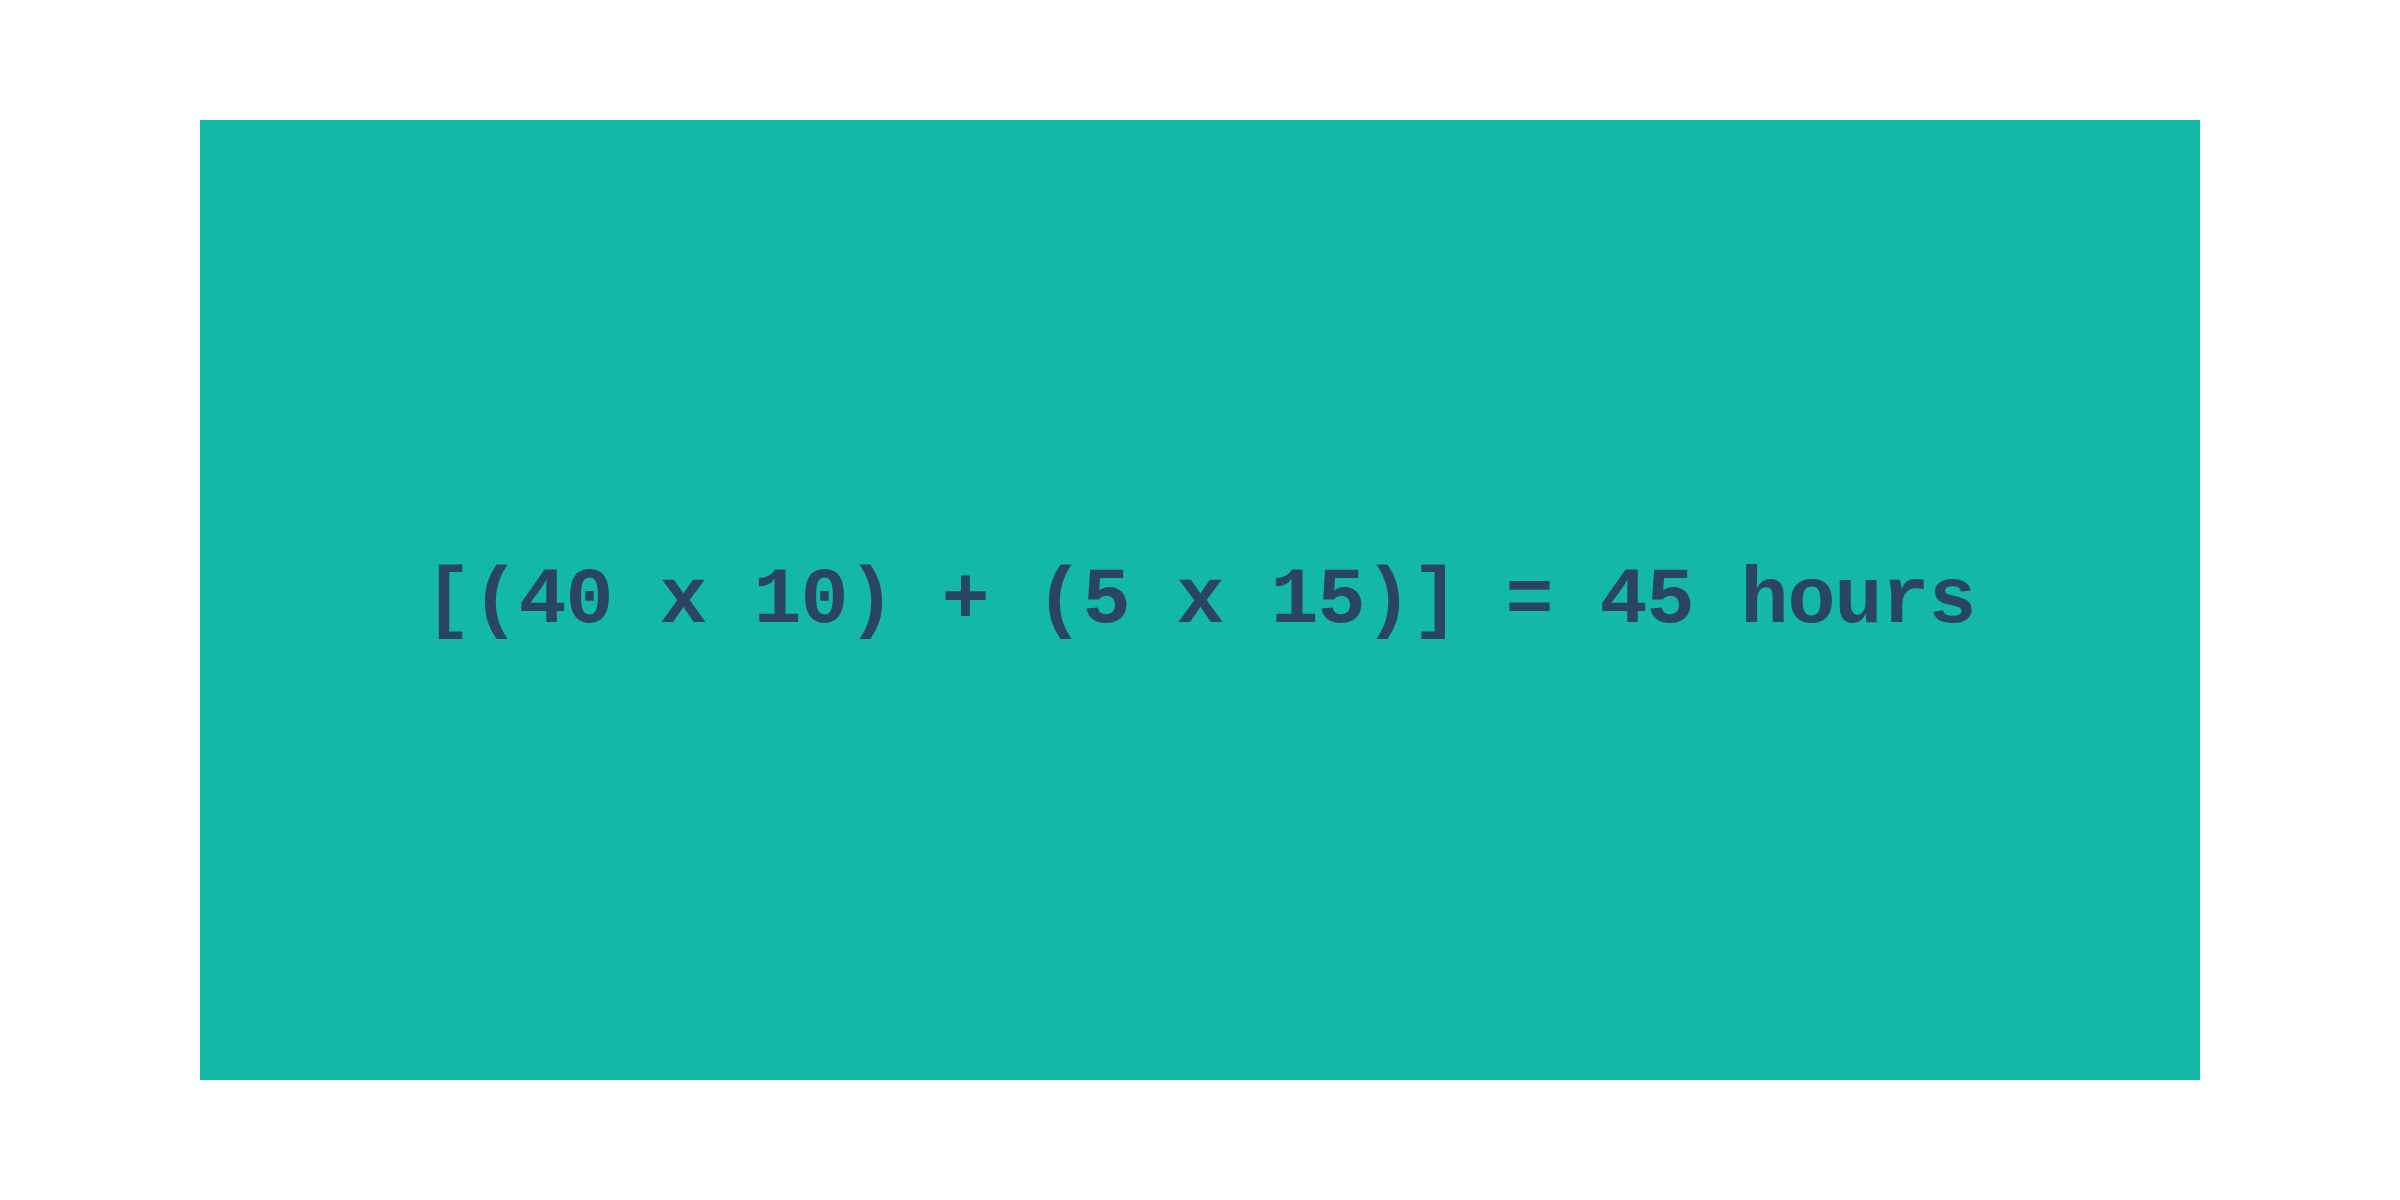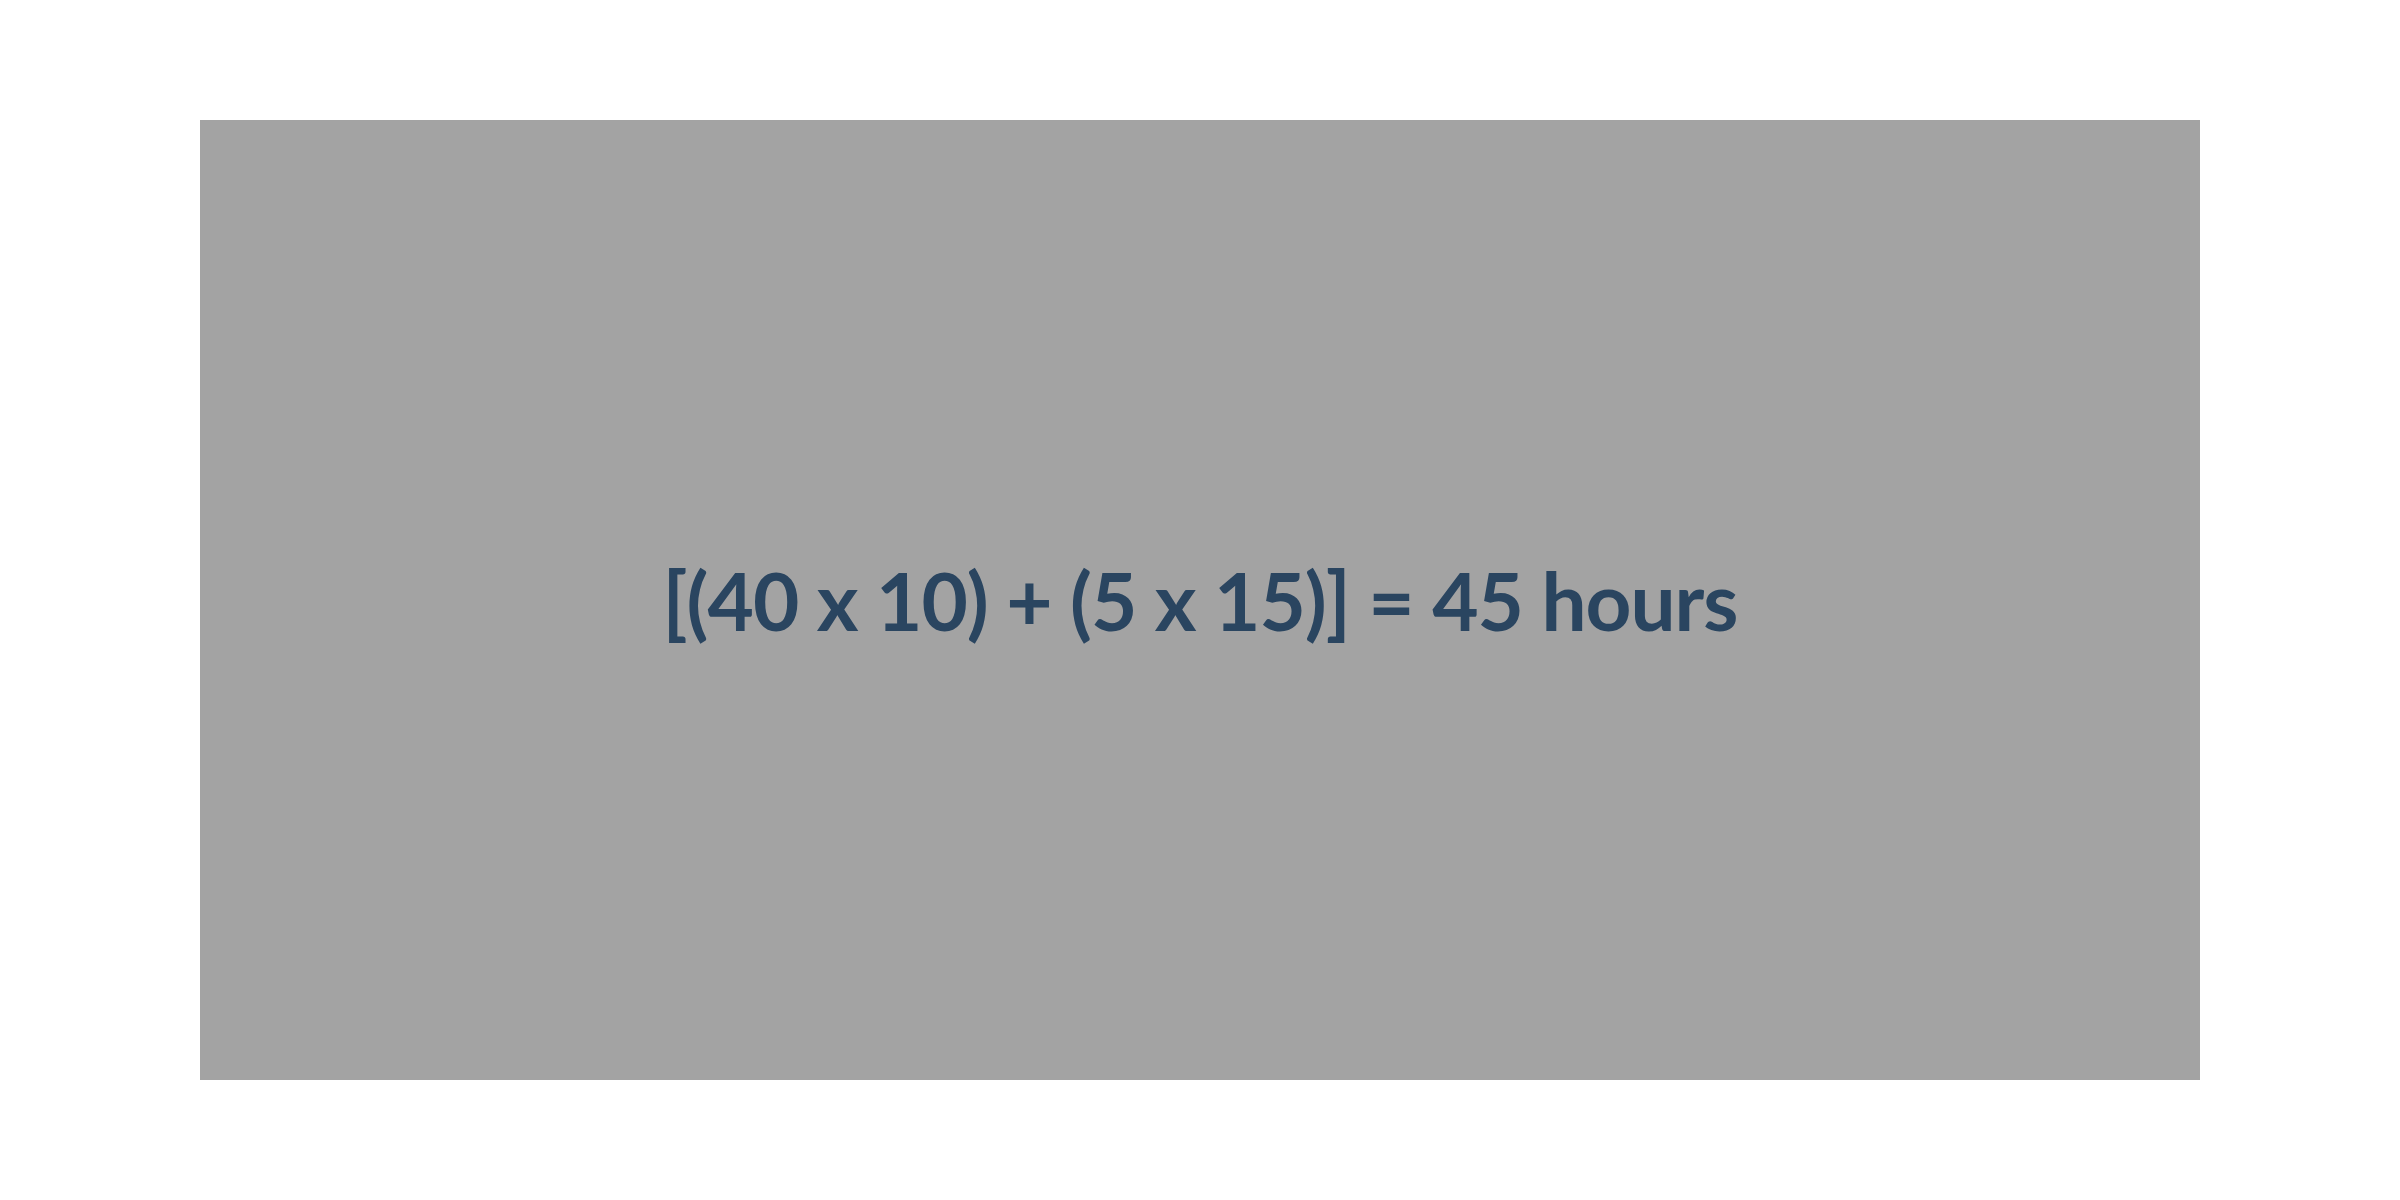--- a/index.html
+++ b/index.html
@@ -12,22 +12,23 @@
       height: 1200px;
       background: #ffffff;
       font-family: 'Lato', 'Helvetica Neue', Arial, sans-serif;
       display: flex;
       align-items: center;
       justify-content: center;
     }
     .panel {
       width: 2000px;
       height: 960px;
-      background: #a3a3a3;
+      background: #14b8a6;
       position: relative;
+      font-family: Liberation Mono, monospace;
     }
     .formula-wrap {
       position: absolute;
       top: 50%;
       left: 50%;
       transform: translate(-50%, -50%);
       text-align: center;
     }
     .formula {
       font-size: 80px;

